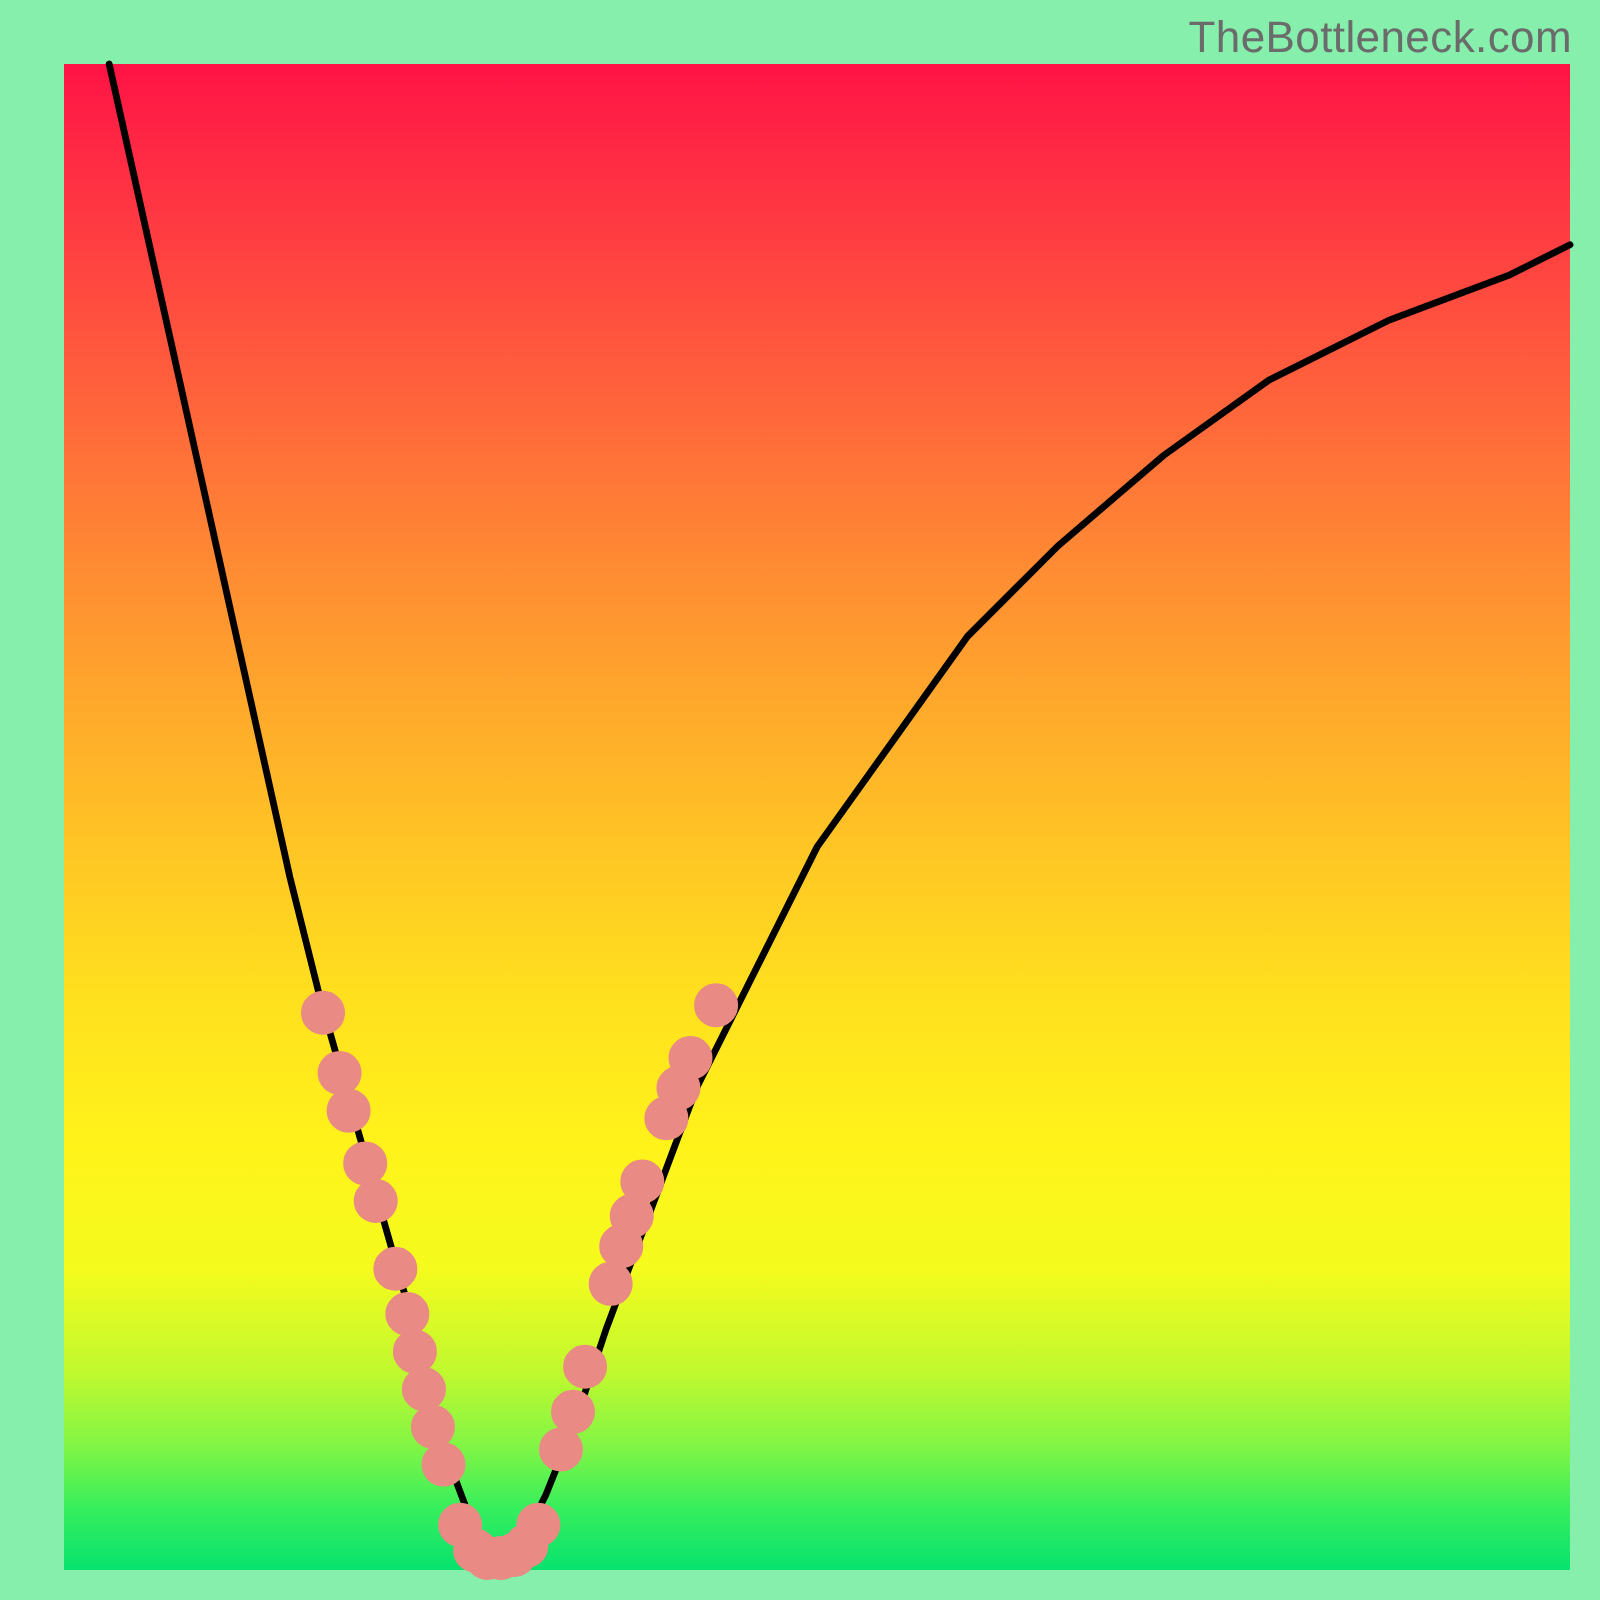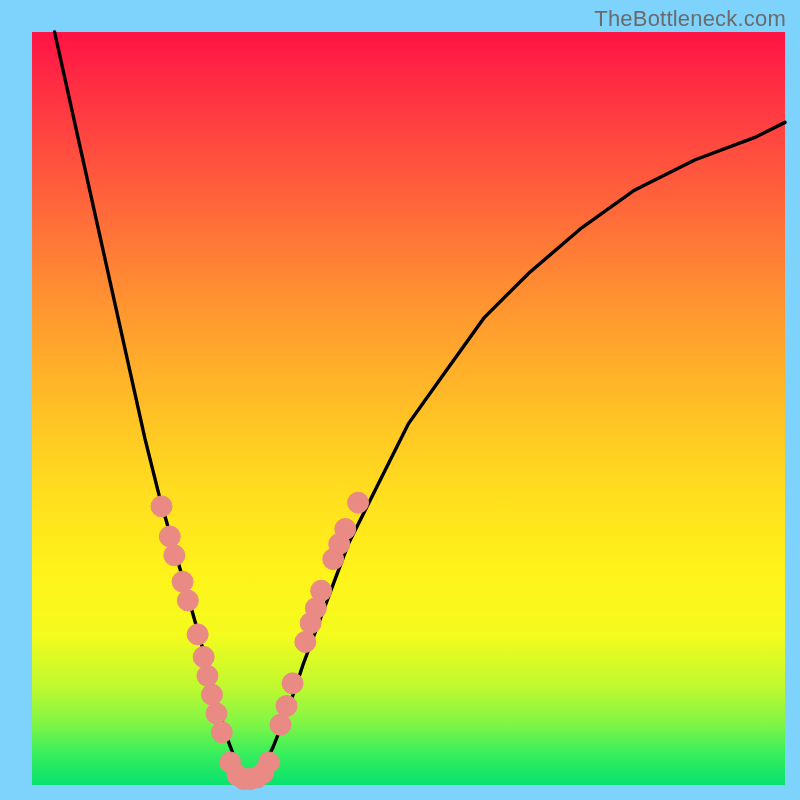--- a/index.html
+++ b/index.html
@@ -8,21 +8,21 @@
     width: 800px;
     height: 800px;
     overflow: hidden;
     background: #000;
     font-family: Arial, Helvetica, sans-serif;
   }
   .frame {
     position: relative;
     width: 800px;
     height: 800px;
-    background: #7dd3fc;
+    background: #86efac;
   }
   .plot-area {
     position: absolute;
     left: 32px;
     top: 32px;
     width: 753px;
     height: 753px;
     
     background: linear-gradient(
       to bottom,

